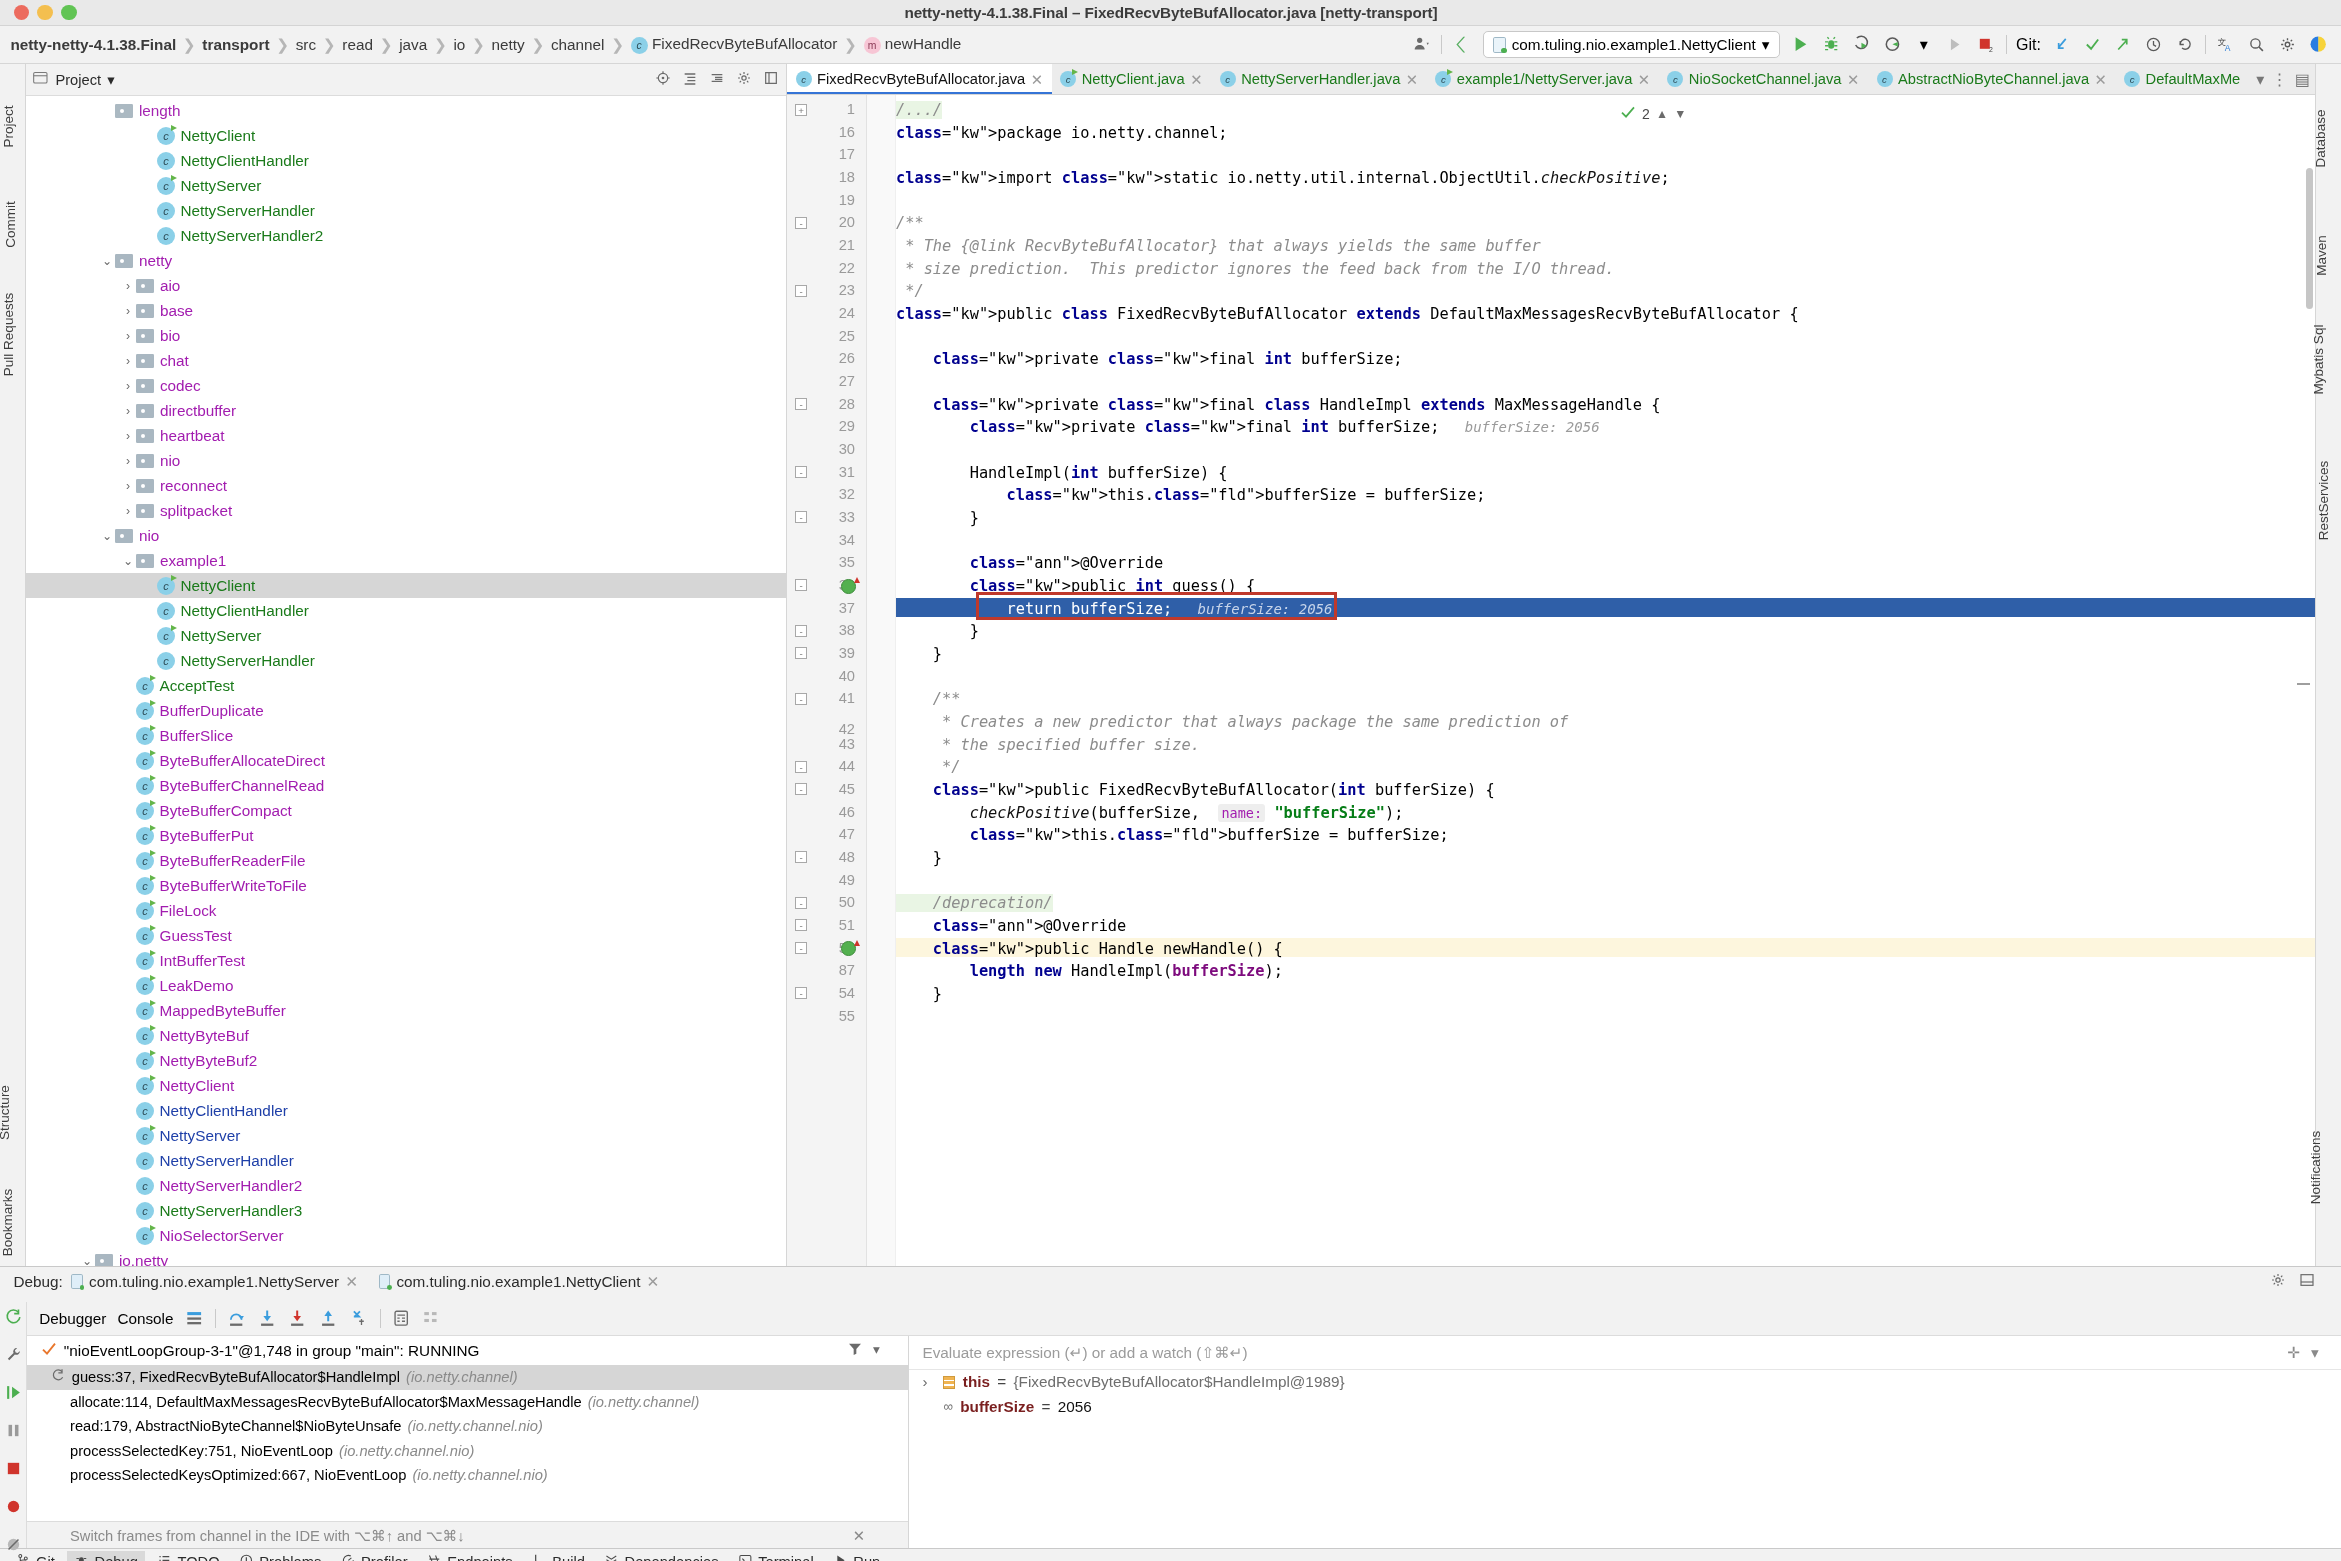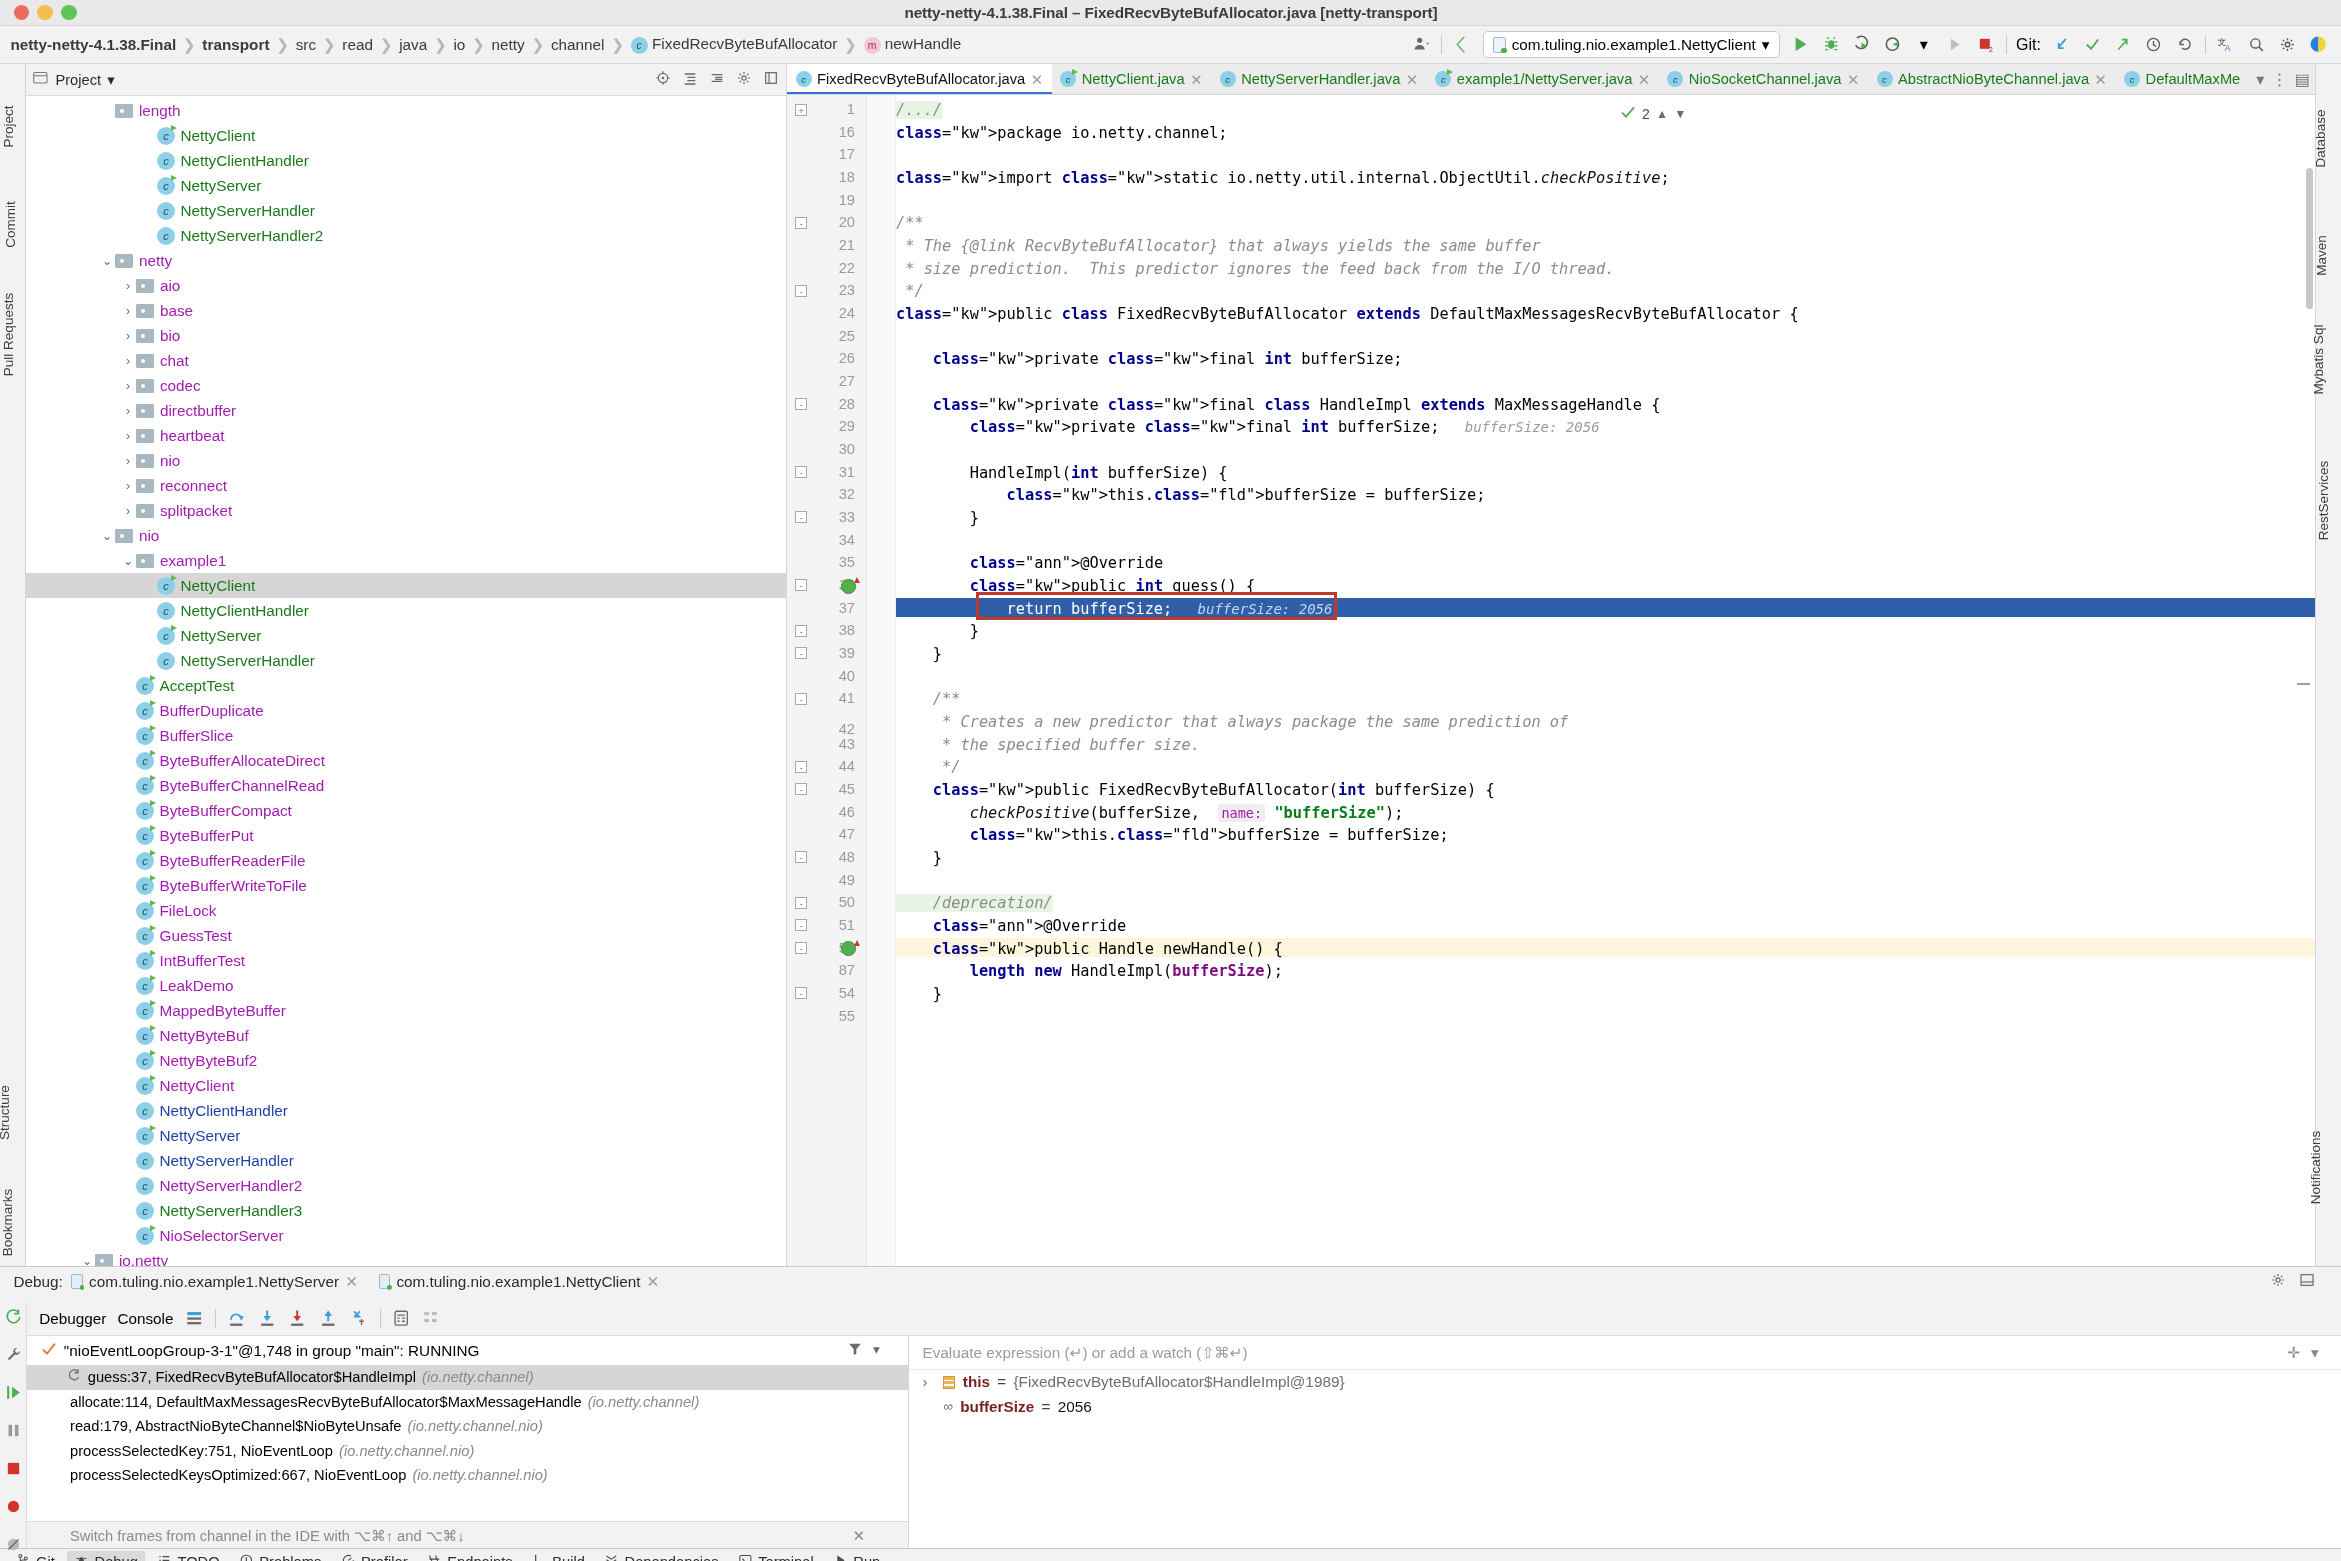--- a/index.html
+++ b/index.html
@@ -131,21 +131,21 @@
   .dbg-toolrow { height:34px; display:flex; align-items:center; gap:11px; padding-left:12.2px;
      border-bottom:0.6px solid #dcdcdc; font-size:15.3px;}
   .dbg-toolrow .tb{ width:19.6px;height:19.6px;display:flex;align-items:center;justify-content:center;}
   .dbg-body { flex:1; display:flex; min-height:0;}
   .dbg-left { width:882px; background:#fff; border-right:0.6px solid #d6d6d6;
      display:flex; flex-direction:column;}
   .thread-row{ height:29px; display:flex;align-items:center;gap:7.3px;padding:0 13.5px;font-size:15.3px;}
   .frames { flex:1; overflow:hidden;}
   .frame { height:24.5px; display:flex; align-items:center; gap:6.1px; padding-left:43px;
      font-size:14.7px; white-space:nowrap;}
-  .frame.sel{ background:#d6d6d6; padding-left:40px;}
+  .frame.sel{ background:#d6d6d6; padding-left:24px;}
   .pkg { color:#8a8a8a; font-style:italic;}
   .hintbar{ height:27px; background:#f2f2f2; border-top:0.6px solid #dcdcdc;
      display:flex;align-items:center;padding:0 43px; font-size:14.7px;color:#8a8a8a;}
   .dbg-right{ flex:1; background:#fff; display:flex;flex-direction:column;}
   .evalrow{ height:34px; display:flex;align-items:center;padding:0 13.5px;font-size:15.3px;
      color:#9b9b9b; border-bottom:0.6px solid #e6e6e6;}
   .varrow{ height:24.5px; display:flex;align-items:center;gap:7.3px;padding-left:13.5px;font-size:15.3px;}
   .var-name{ color:#7a1f1f; font-weight:bold;}
   .var-val{ color:#6e6e6e;}
   .var-num{ color:#111;}

